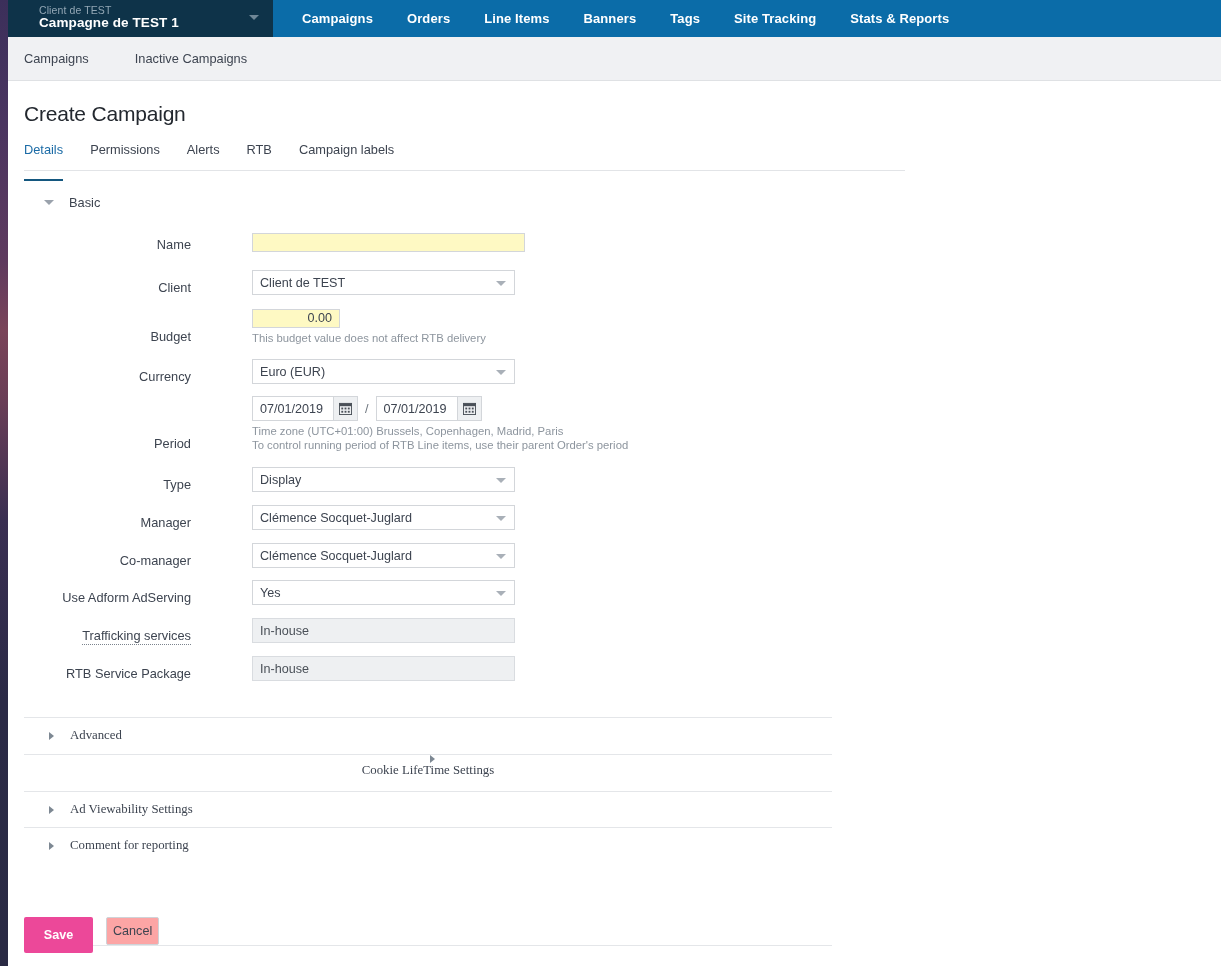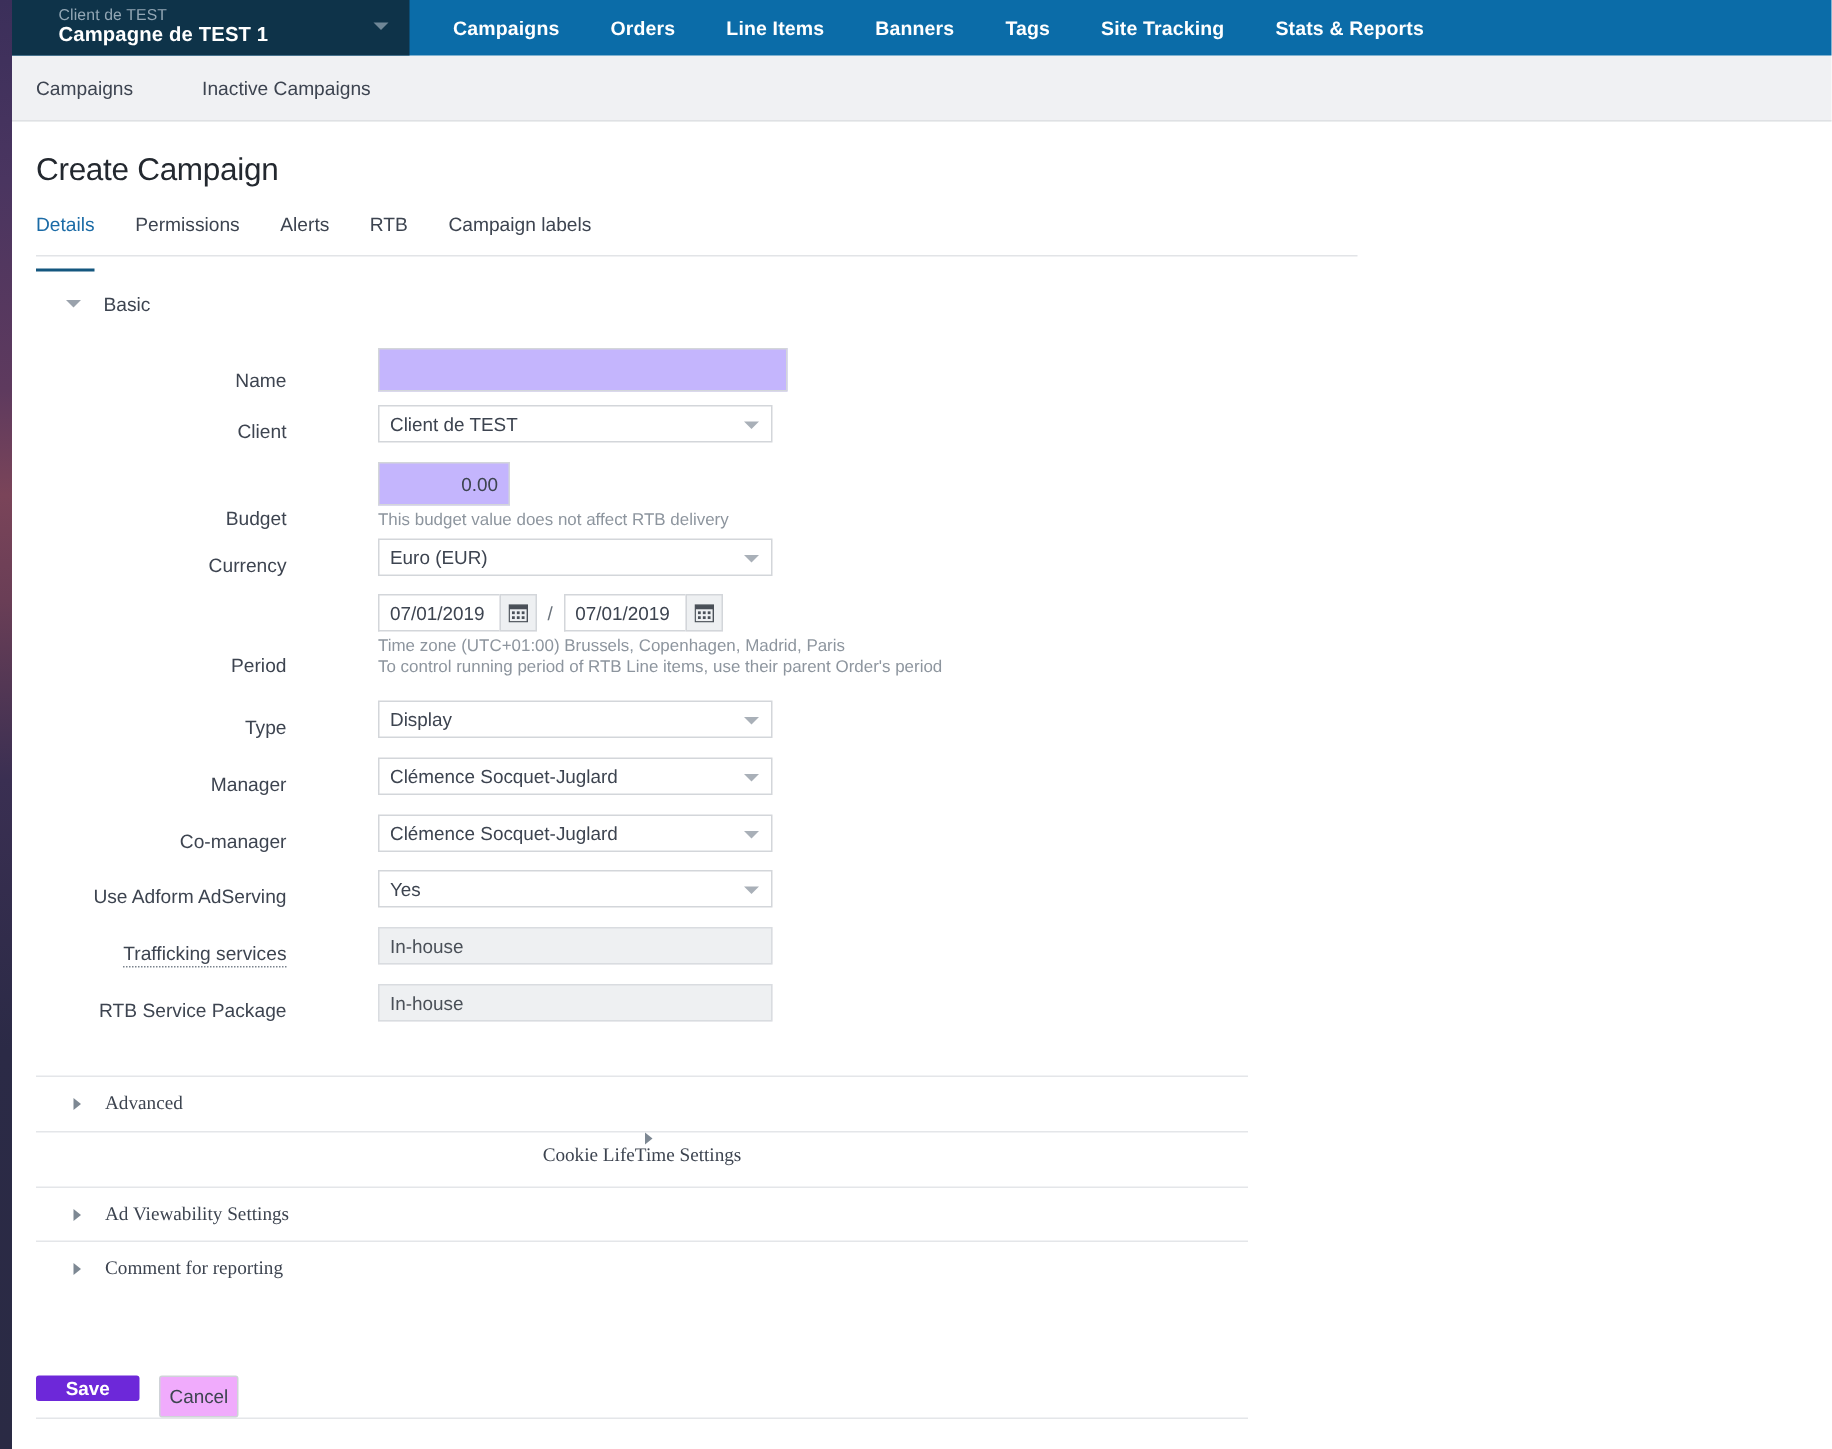--- a/index.html
+++ b/index.html
@@ -150,23 +150,23 @@
     padding-right: 13px; padding-top: 5px;
     white-space: nowrap;
   }
   .flabel.dotted span {
     border-bottom: 1px dotted #7b838d;
     padding-bottom: 1px;
   }
   .ctl { position: relative; }
 
   .txtinput {
-    height: 29px;
+    height: 19px;
     border: 1px solid #d3d6da;
-    background: #c4b5fd;
+    background: #fef9c3;
     font-size: 12.6px; color: #3d4450;
     padding: 0 7px;
     font-family: "Liberation Sans", sans-serif;
     border-radius: 0;
   }
 
   .selbox {
     height: 25px;
     border: 1px solid #d3d6da;
     background: #ffffff;
@@ -229,29 +229,29 @@
   .csec .clabel { font-size: 12.8px; color: #3d4450; }
   .csec .tri-right { margin-left: 25px; }
   #csec-bottom-rule {
     position: absolute; left: 16px; top: 863px;
     width: 808px; height: 1px; background: #e4e6e9;
   }
 
   
   #btnbar { position: absolute; left: 16px; top: 835px; display: flex; }
   #save-button {
-    width: 69px; height: 17px;
-    background: #6d28d9; border: none;
+    width: 69px; height: 36px;
+    background: #ec4899; border: none;
     color: #ffffff; font-size: 12.6px; font-weight: bold;
     cursor: pointer; border-radius: 2px;
     font-family: "Liberation Sans", sans-serif;
   }
   #cancel-button {
     width: 53px; height: 28px;
-    background: #f0abfc; border: 1px solid #cfd3d8;
+    background: #fca5a5; border: 1px solid #cfd3d8;
     color: #3d4450; font-size: 12.6px;
     cursor: pointer; margin-left: 13px; border-radius: 2px;
     font-family: "Liberation Sans", sans-serif;
   }
 </style>
 </head>
 <body>
 
 <div id="left-strip"></div>
 

